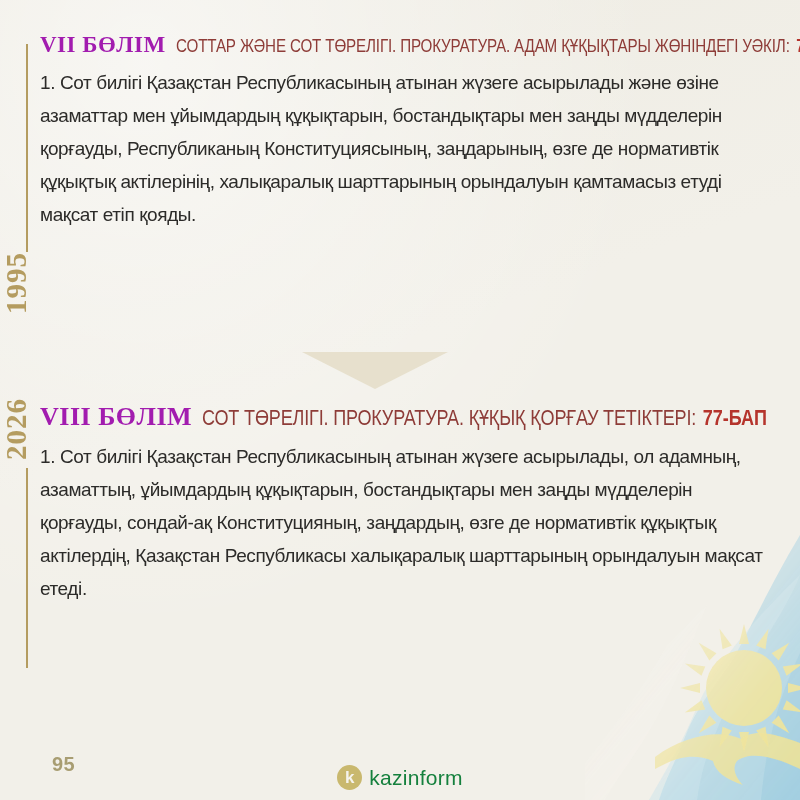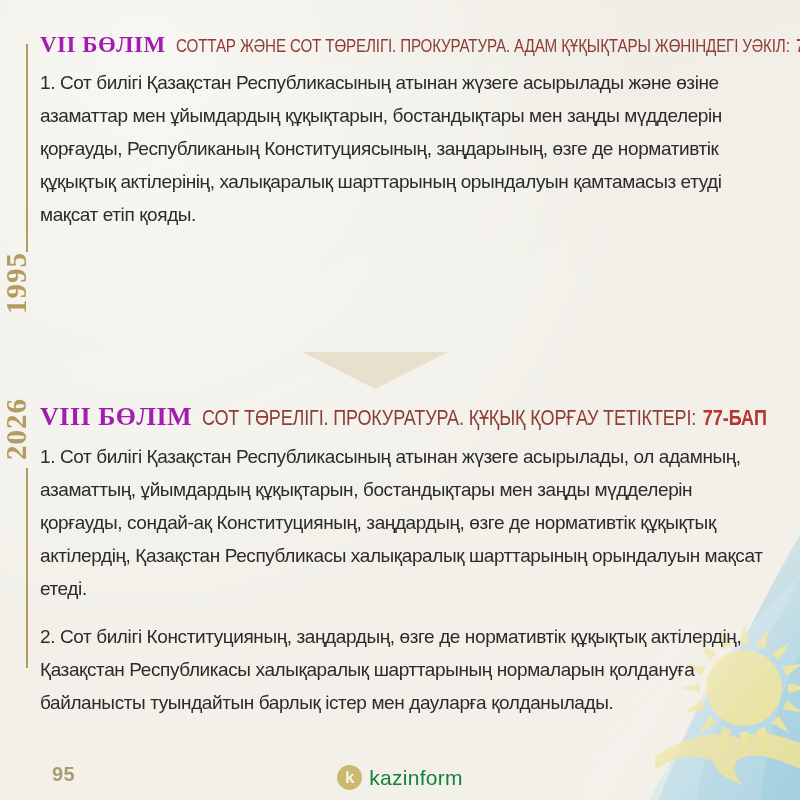--- a/index.html
+++ b/index.html
@@ -53,21 +53,21 @@
 
   
   .divider-arrow{
     position:absolute;left:302px;top:352px;width:0;height:0;
     border-left:73px solid transparent;border-right:73px solid transparent;
     border-top:37px solid #e7e0cd;
   }
 
   
   .page-number{
-    position:absolute;left:52px;bottom:14px;
+    position:absolute;left:52px;bottom:24px;
     font-size:20px;font-weight:bold;color:#a89d72;letter-spacing:.5px;
   }
   .brand{
     position:absolute;left:0;right:0;bottom:10px;
     display:flex;justify-content:center;align-items:center;gap:7px;
   }
   .brand-mark{
     width:25px;height:25px;border-radius:50%;background:#c9b86e;
     display:flex;align-items:center;justify-content:center;
     color:#f5f3ec;font-size:17px;font-weight:bold;line-height:1;
@@ -143,21 +143,20 @@
 
   <section class="block block-2">
     <header class="head">
       <span class="chapter chapter-2">VIII БӨЛІМ</span>
       <span class="subwrap subwrap-2">
         <span class="subtitle subtitle-2">СОТ ТӨРЕЛІГІ. ПРОКУРАТУРА. ҚҰҚЫҚ ҚОРҒАУ ТЕТІКТЕРІ:</span>
         <span class="article article-2">77-БАП</span>
       </span>
     </header>
     <p>1. Сот билігі Қазақстан Республикасының атынан жүзеге асырылады, ол адамның, азаматтың, ұйымдардың құқықтарын, бостандықтары мен заңды мүдделерін қорғауды, сондай-ақ Конституцияның, заңдардың, өзге де нормативтік құқықтық актілердің, Қазақстан Республикасы халықаралық шарттарының орындалуын мақсат етеді.</p>
-    <p>2. Сот билігі Конституцияның, заңдардың, өзге де нормативтік құқықтық актілердің, Қазақстан Республикасы халықаралық шарттарының нормаларын қолдануға байланысты туындайтын барлық істер мен дауларға қолданылады.</p>
   </section>
 
   <div class="page-number">95</div>
   <div class="brand">
     <span class="brand-mark">k</span>
     <span class="brand-name">kazinform</span>
   </div>
 
 </div>
 

